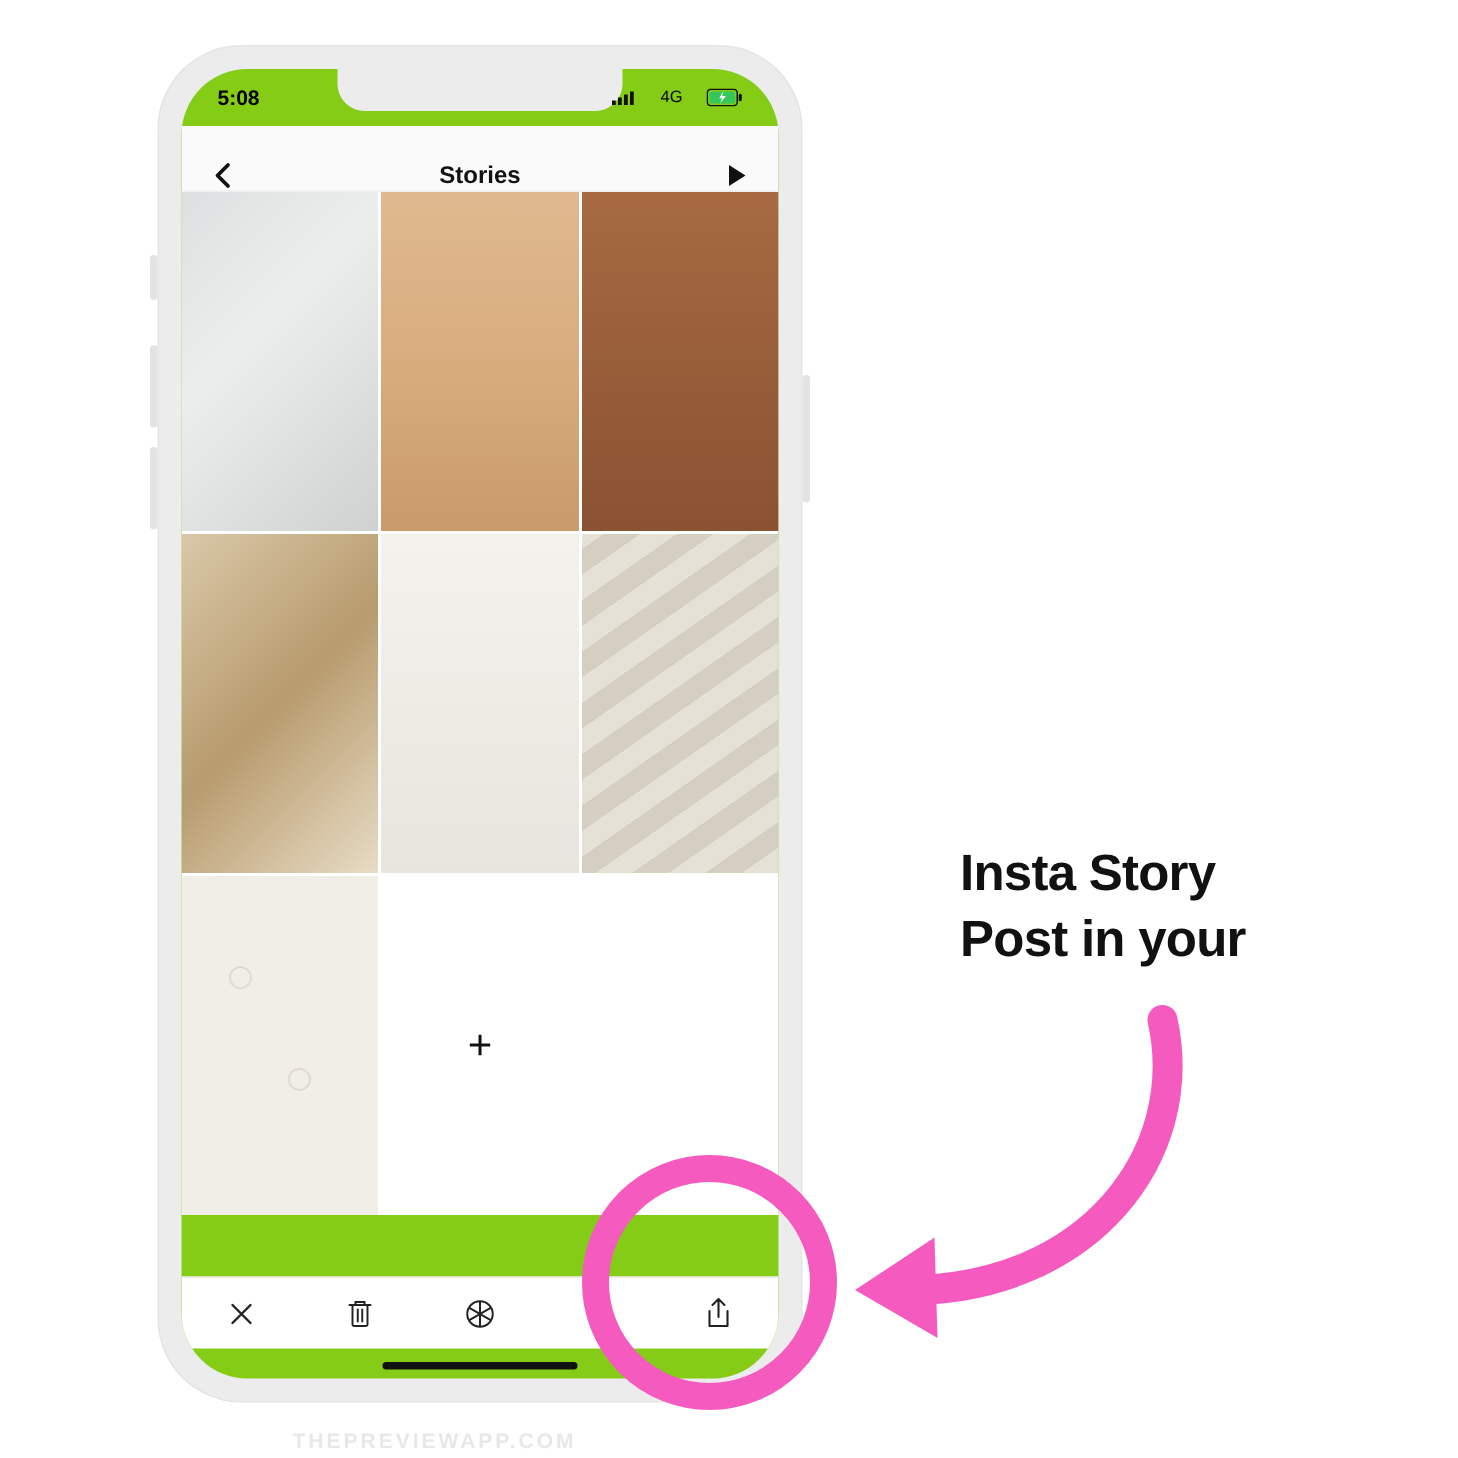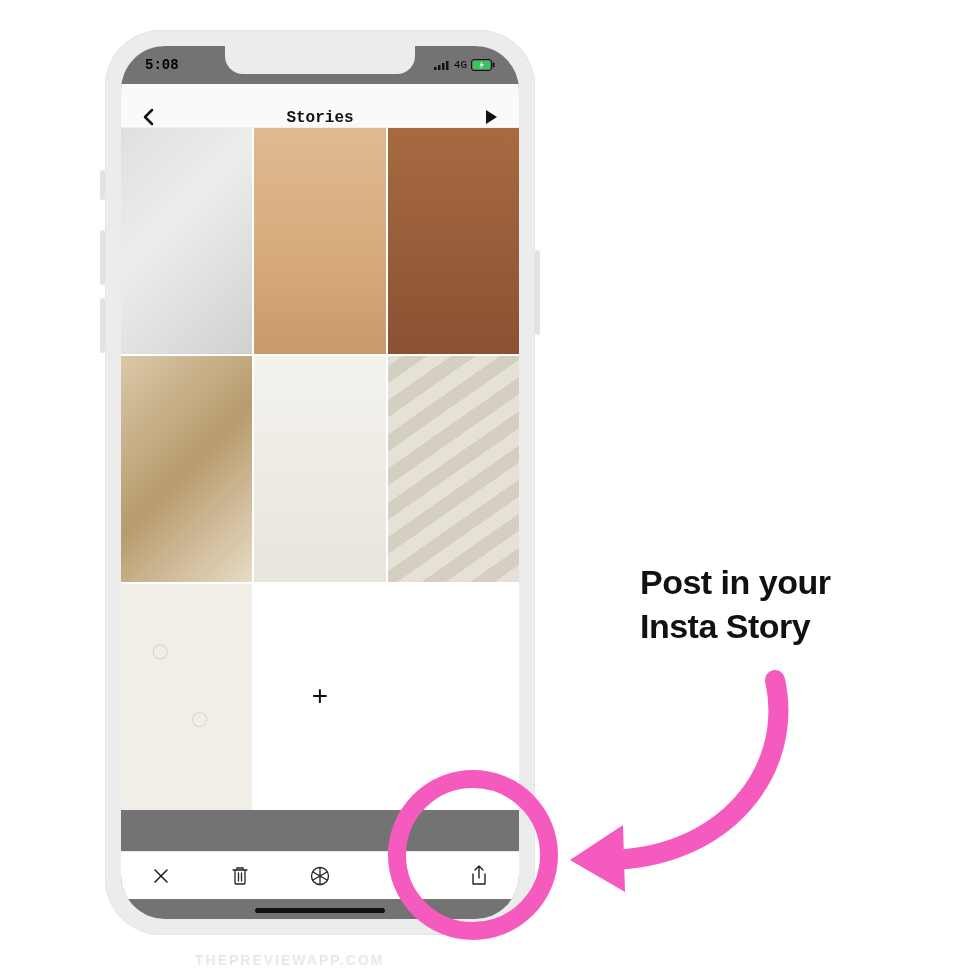--- a/index.html
+++ b/index.html
@@ -29,24 +29,23 @@
     border-radius: 4px;
   }
   .side-left-1 { left: -5px; top: 140px; width: 5px; height: 30px; }
   .side-left-2 { left: -5px; top: 200px; width: 5px; height: 55px; }
   .side-left-3 { left: -5px; top: 268px; width: 5px; height: 55px; }
   .side-right  { right: -5px; top: 220px; width: 5px; height: 85px; }
 
   .phone-inner {
     position: absolute;
     left: 16px; right: 16px; top: 16px; bottom: 16px;
-    background: #737373;
+    background: #84cc16;
     border-radius: 44px;
     overflow: hidden;
-    font-family: Liberation Mono, monospace;
   }
 
   .notch {
     position: absolute;
     top: 0;
     left: 50%;
     transform: translateX(-50%);
     width: 190px;
     height: 28px;
     background: #ececec;
@@ -58,21 +57,21 @@
     position: absolute;
     top: 0; left: 0; right: 0;
     height: 38px;
     display: flex;
     align-items: center;
     justify-content: space-between;
     padding: 0 24px;
     font-size: 14px;
     font-weight: 600;
   }
-  .status-right { display: flex; align-items: center; gap: 4px; font-size: 11px; font-weight: 500; }
+  .status-right { display: flex; align-items: center; gap: 16px; font-size: 11px; font-weight: 500; }
 
   .nav-bar {
     position: absolute;
     top: 38px; left: 0; right: 0;
     height: 44px;
     display: flex;
     align-items: flex-end;
     justify-content: space-between;
     padding: 0 18px;
     background: #fafafa;
@@ -250,22 +249,22 @@
             <path d="M9 1 L9 13 M5 5 L9 1 L13 5 M3 9 V19 H15 V9" stroke="#222" stroke-width="1.4" fill="none" stroke-linecap="round" stroke-linejoin="round"></path>
           </svg>
       </div>
     </div>
 
     <div class="home-indicator"></div>
   </div>
 </div>
 
 <div class="annotation">
+  <div>Insta Story</div>
   <div>Post in your</div>
-  <div>Insta Story</div>
 </div>
 
 <svg class="arrow" viewBox="0 0 270 230">
   <path d="M 230 10 C 250 100, 180 190, 60 190" stroke="#f55bbf" stroke-width="20" fill="none" stroke-linecap="round"></path>
   <path d="M 25 190 L 78 155 L 80 222 Z" fill="#f55bbf"></path>
 </svg>
 
 <div class="highlight-circle"></div>
 
 <div class="watermark">THEPREVIEWAPP.COM</div>

